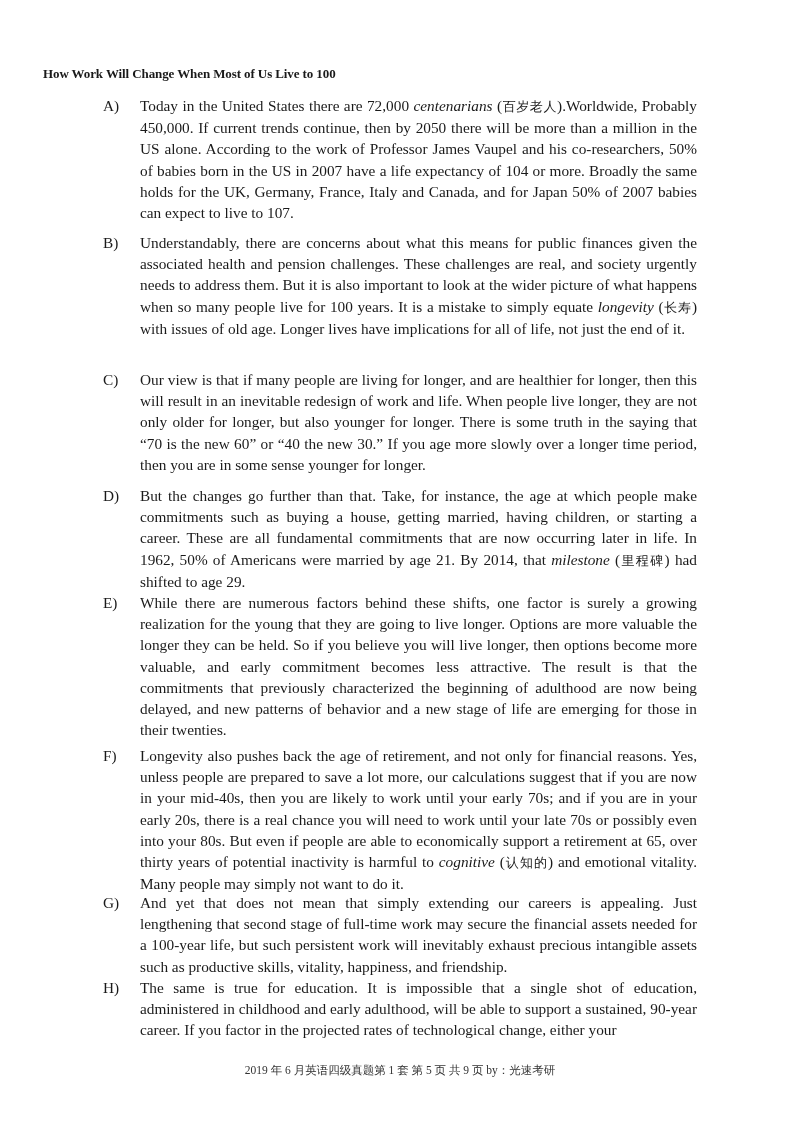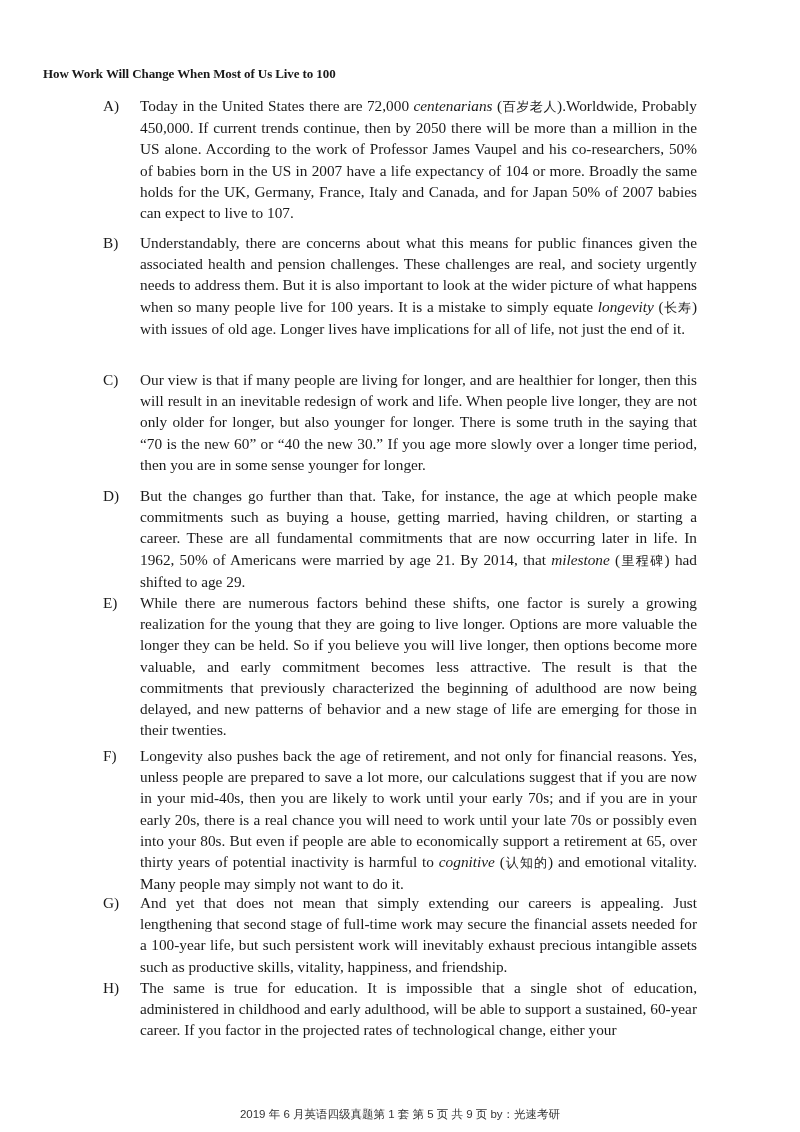--- a/index.html
+++ b/index.html
@@ -17,22 +17,21 @@
     position: absolute; left: 103px; width: 594px;
     font-size: 15.3px; line-height: 21.2px;
   }
   .para .lbl { position: absolute; left: 0; top: 0; width: 24px; }
   .para .txt { margin-left: 37px; text-align: justify; }
   .para .txt i { font-style: italic; }
   .cn { font-family: "DejaVu Sans", sans-serif; font-size: 13px; }
   .footer {
     position: absolute; top: 1063px; left: 0; width: 800px;
     text-align: center; font-size: 11.5px; color: #333;
-    font-family: Liberation Sans, sans-serif;
-    margin-top: 44px;
+    font-family: Liberation Serif, serif;
   }
 </style>
 </head>
 <body>
 
 <div class="page">
   <div class="title">How Work Will Change When Most of Us Live to 100</div>
 
   <div class="para" style="top:95px">
     <span class="lbl">A)</span>
@@ -64,17 +63,17 @@
     <div class="txt">Longevity also pushes back the age of retirement, and not only for financial reasons. Yes, unless people are prepared to save a lot more, our calculations suggest that if you are now in your mid-40s, then you are likely to work until your early 70s; and if you are in your early 20s, there is a real chance you will need to work until your late 70s or possibly even into your 80s. But even if people are able to economically support a retirement at 65, over thirty years of potential inactivity is harmful to <i>cognitive</i> (<span class="cn">认知的</span>) and emotional vitality. Many people may simply not want to do it.</div>
   </div>
 
   <div class="para" style="top:892px">
     <span class="lbl">G)</span>
     <div class="txt">And yet that does not mean that simply extending our careers is appealing. Just lengthening that second stage of full-time work may secure the financial assets needed for a 100-year life, but such persistent work will inevitably exhaust precious intangible assets such as productive skills, vitality, happiness, and friendship.</div>
   </div>
 
   <div class="para" style="top:977px">
     <span class="lbl">H)</span>
-    <div class="txt">The same is true for education. It is impossible that a single shot of education, administered in childhood and early adulthood, will be able to support a sustained, 60-year career. If you factor in the projected rates of technological change, either your</div>
+    <div class="txt">The same is true for education. It is impossible that a single shot of education, administered in childhood and early adulthood, will be able to support a sustained, 90-year career. If you factor in the projected rates of technological change, either your</div>
   </div>
 
   <div class="footer">2019 年 6 月英语四级真题第 1 套  第  5  页  共  9  页  by：光速考研</div>
 </div>
 
 </body></html>

